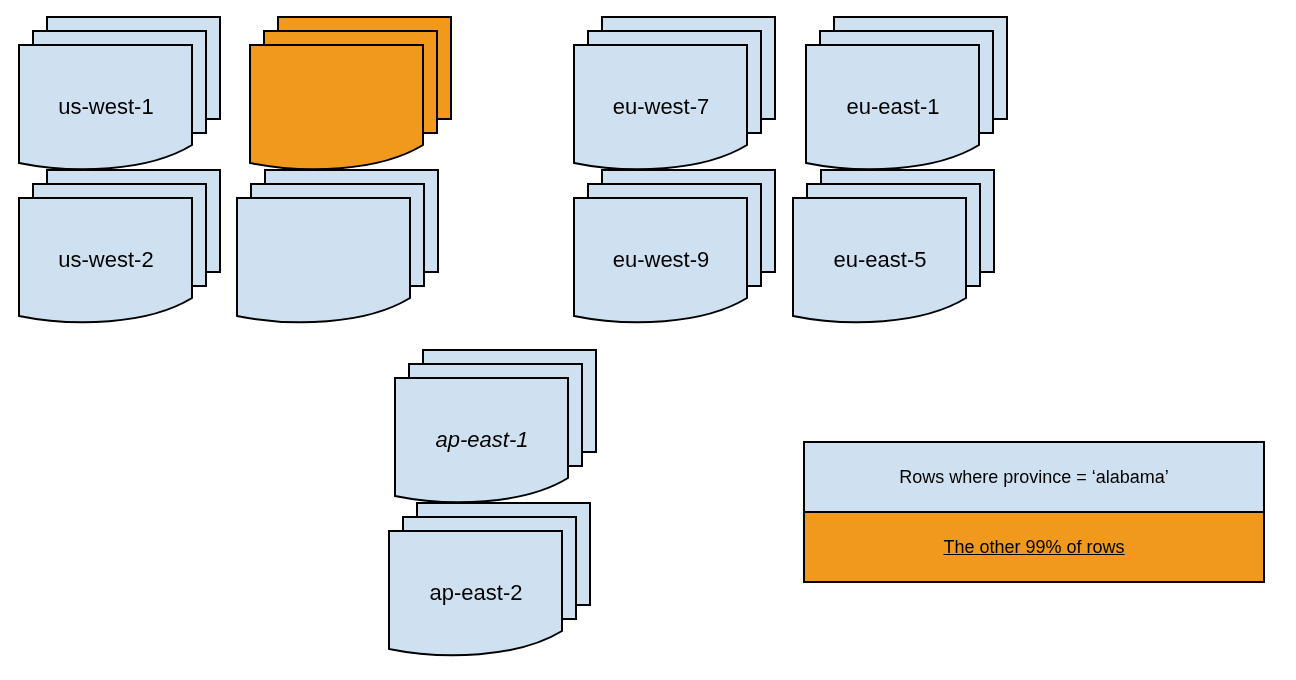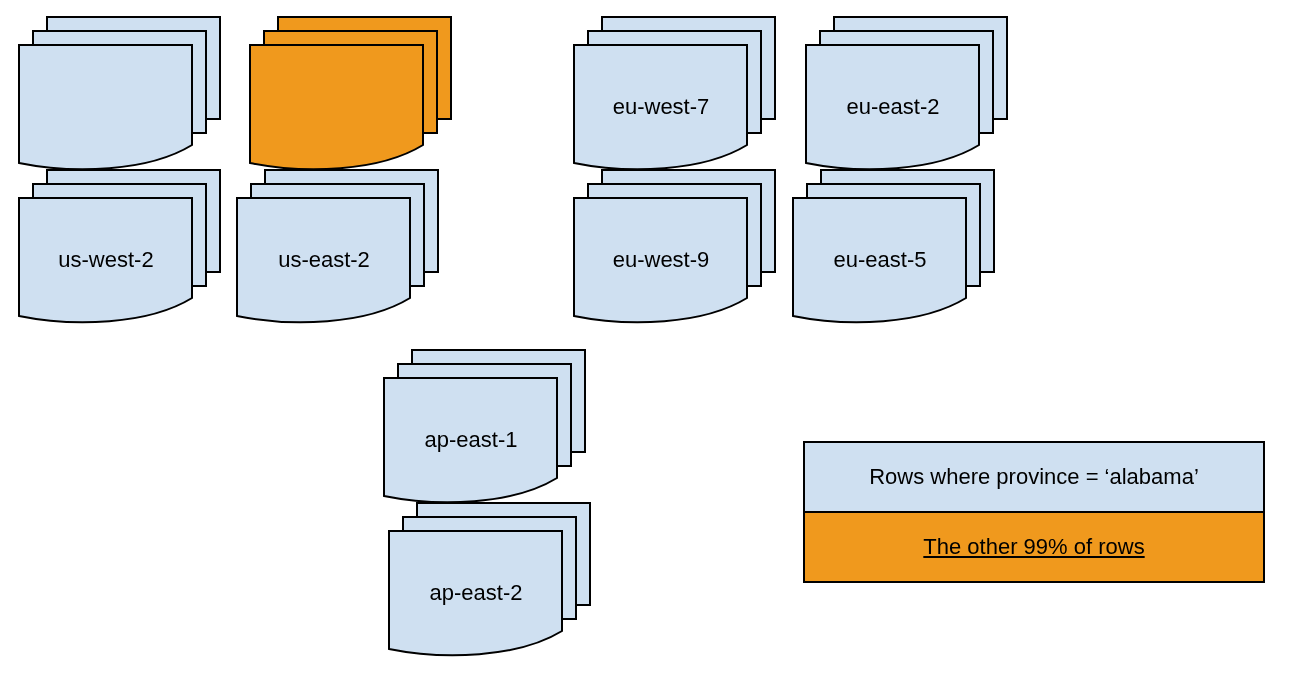--- a/index.html
+++ b/index.html
@@ -47,21 +47,21 @@
     left: 803px;
     top: 441px;
     width: 458px;
     border: 2px solid #000000;
   }
   .legend-row {
     height: 68px;
     display: flex;
     align-items: center;
     justify-content: center;
-    font-size: 22px;
+    font-size: 18px;
     color: #000000;
   }
   .legend-row.blue {
     background: var(--blue, #cfe0f1);
     border-bottom: 2px solid #000000;
   }
   .legend-row.orange {
     background: var(--orange, #f0991d);
     text-decoration: underline;
   }
@@ -71,20 +71,21 @@
 
 <div class="canvas">
 
   <div id="stacks-layer">
       <div class="stack blue" style="left: 18px; top: 16px;">
     <svg width="204" height="160" viewBox="0 0 204 160">
       <rect class="sheet" x="29" y="1" width="173" height="102"></rect>
       <rect class="sheet" x="15" y="15" width="173" height="102"></rect>
       <path class="sheet" d="M 1 29 L 174 29 L 174 129 C 130 156, 55 158, 1 147 Z"></path>
     </svg>
+    <div class="stack-label">us-west-1</div>
   </div>
       <div class="stack orange" style="left: 249px; top: 16px;">
     <svg width="204" height="160" viewBox="0 0 204 160">
       <rect class="sheet" x="29" y="1" width="173" height="102"></rect>
       <rect class="sheet" x="15" y="15" width="173" height="102"></rect>
       <path class="sheet" d="M 1 29 L 174 29 L 174 129 C 130 156, 55 158, 1 147 Z"></path>
     </svg>
   </div>
       <div class="stack blue" style="left: 573px; top: 16px;">
     <svg width="204" height="160" viewBox="0 0 204 160">
@@ -93,55 +94,54 @@
       <path class="sheet" d="M 1 29 L 174 29 L 174 129 C 130 156, 55 158, 1 147 Z"></path>
     </svg>
     <div class="stack-label">eu-west-7</div>
   </div>
       <div class="stack blue" style="left: 805px; top: 16px;">
     <svg width="204" height="160" viewBox="0 0 204 160">
       <rect class="sheet" x="29" y="1" width="173" height="102"></rect>
       <rect class="sheet" x="15" y="15" width="173" height="102"></rect>
       <path class="sheet" d="M 1 29 L 174 29 L 174 129 C 130 156, 55 158, 1 147 Z"></path>
     </svg>
-    <div class="stack-label">eu-east-2</div>
+    <div class="stack-label">eu-east-1</div>
   </div>
       <div class="stack blue" style="left: 18px; top: 169px;">
     <svg width="204" height="160" viewBox="0 0 204 160">
       <rect class="sheet" x="29" y="1" width="173" height="102"></rect>
       <rect class="sheet" x="15" y="15" width="173" height="102"></rect>
       <path class="sheet" d="M 1 29 L 174 29 L 174 129 C 130 156, 55 158, 1 147 Z"></path>
     </svg>
     <div class="stack-label">us-west-2</div>
   </div>
       <div class="stack blue" style="left: 236px; top: 169px;">
     <svg width="204" height="160" viewBox="0 0 204 160">
       <rect class="sheet" x="29" y="1" width="173" height="102"></rect>
       <rect class="sheet" x="15" y="15" width="173" height="102"></rect>
       <path class="sheet" d="M 1 29 L 174 29 L 174 129 C 130 156, 55 158, 1 147 Z"></path>
     </svg>
-    <div class="stack-label">us-east-2</div>
   </div>
       <div class="stack blue" style="left: 573px; top: 169px;">
     <svg width="204" height="160" viewBox="0 0 204 160">
       <rect class="sheet" x="29" y="1" width="173" height="102"></rect>
       <rect class="sheet" x="15" y="15" width="173" height="102"></rect>
       <path class="sheet" d="M 1 29 L 174 29 L 174 129 C 130 156, 55 158, 1 147 Z"></path>
     </svg>
     <div class="stack-label">eu-west-9</div>
   </div>
       <div class="stack blue" style="left: 792px; top: 169px;">
     <svg width="204" height="160" viewBox="0 0 204 160">
       <rect class="sheet" x="29" y="1" width="173" height="102"></rect>
       <rect class="sheet" x="15" y="15" width="173" height="102"></rect>
       <path class="sheet" d="M 1 29 L 174 29 L 174 129 C 130 156, 55 158, 1 147 Z"></path>
     </svg>
     <div class="stack-label">eu-east-5</div>
   </div>
-      <div class="stack blue" style="left: 383px; top: 349px;">
+      <div class="stack blue" style="left: 394px; top: 349px; font-style: italic;">
     <svg width="204" height="160" viewBox="0 0 204 160">
       <rect class="sheet" x="29" y="1" width="173" height="102"></rect>
       <rect class="sheet" x="15" y="15" width="173" height="102"></rect>
       <path class="sheet" d="M 1 29 L 174 29 L 174 129 C 130 156, 55 158, 1 147 Z"></path>
     </svg>
     <div class="stack-label">ap-east-1</div>
   </div>
       <div class="stack blue" style="left: 388px; top: 502px;">
     <svg width="204" height="160" viewBox="0 0 204 160">
       <rect class="sheet" x="29" y="1" width="173" height="102"></rect>

